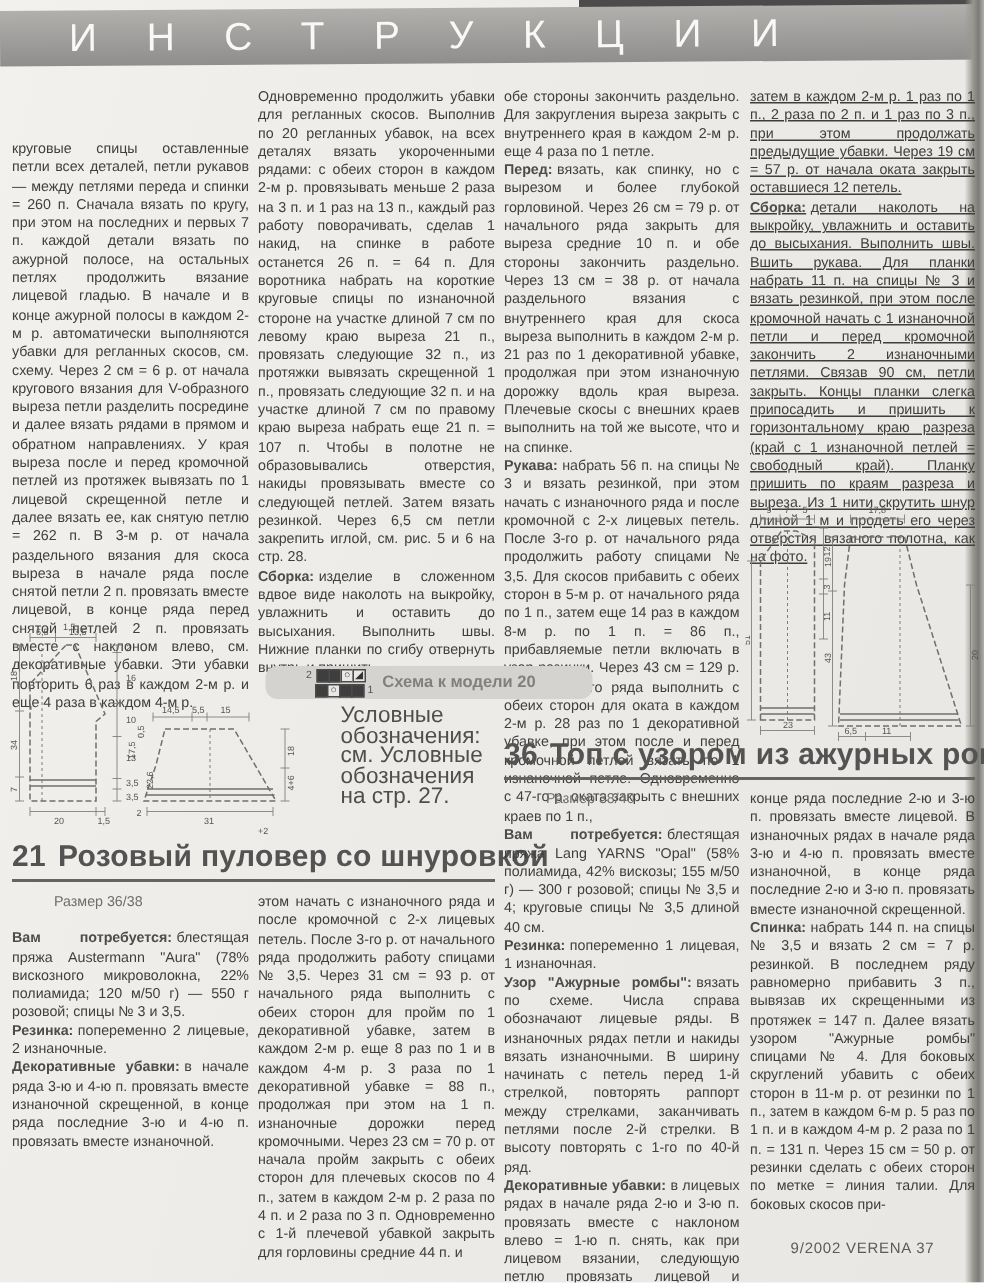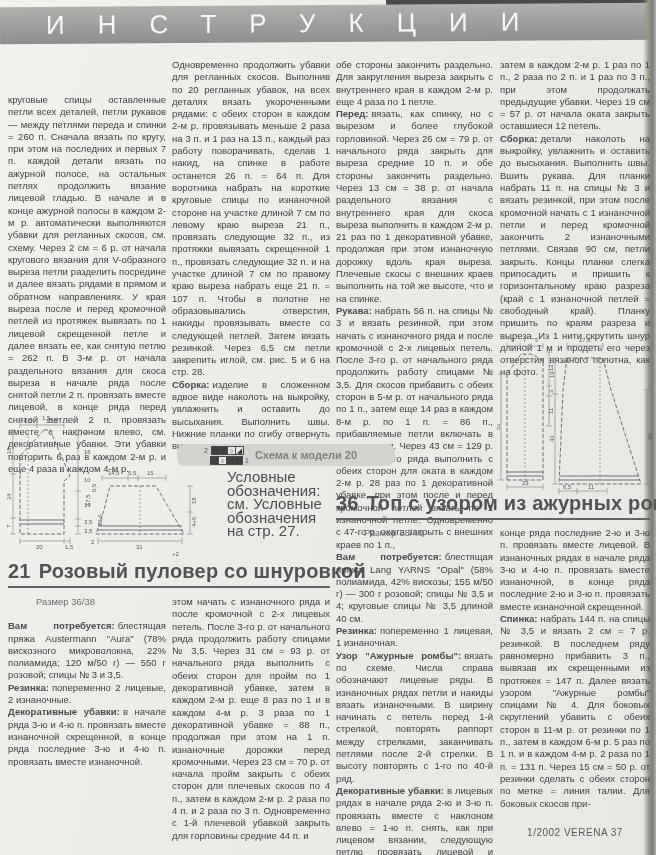--- a/index.html
+++ b/index.html
@@ -31,21 +31,21 @@
   .mc-fill{background:#3e3e3e;color:#eee;}
   .mc-num{font-size:7px;color:#555;margin:0 3px;}
   .legend{position:absolute;left:227px;top:470px;width:100px;font-size:15px;line-height:13.5px;
     color:#4e4e4e;text-align:left;}
   .footer{position:absolute;left:495px;top:827px;width:160px;text-align:center;font-size:10px;
     color:#5a5a5a;letter-spacing:0.5px;}
   svg text{font-family:"Liberation Sans",sans-serif;font-size:6px;fill:#555;}
   #c1t{left:8px;top:76px;width:158px;margin-top:18px;}
   #c2t{left:172px;top:59px;width:158px;}
   #c3t{left:336px;top:59px;width:157px;}
-  #c4t{left:500px;top:59px;width:150px;}
+  #c4t{left:500px;top:59px;width:150px;text-decoration:underline;}
   #h21{left:8px;top:560px;width:322px;}
   #c1b{left:8px;top:596px;width:158px;}
   #c2b{left:172px;top:596px;width:158px;}
   #h22{left:336px;top:492px;width:314px;}
   #c3b{left:336px;top:527px;width:157px;}
   #c4b{left:500px;top:527px;width:150px;}
   #d20{position:absolute;left:6px;top:414px;}
   #d22{position:absolute;left:497px;top:334px;}
 </style>
 </head>
@@ -253,13 +253,13 @@
   <text x="3" y="96" transform="rotate(-90 3 96)">51</text>
   <text x="25" y="151">23</text>
   <text x="82" y="8">17,8</text>
   <text x="57" y="44" transform="rotate(-90 57 44)">19</text>
   <text x="57" y="108" transform="rotate(-90 57 108)">43</text>
   <text x="155" y="106" transform="rotate(-90 155 106)">20</text>
   <text x="66" y="155">6,5</text>
   <text x="91" y="155">11</text>
 </svg>
 
-<div class="footer">1/2002  VERENA  37</div>
+<div class="footer">9/2002  VERENA  37</div>
 
 </body></html>

